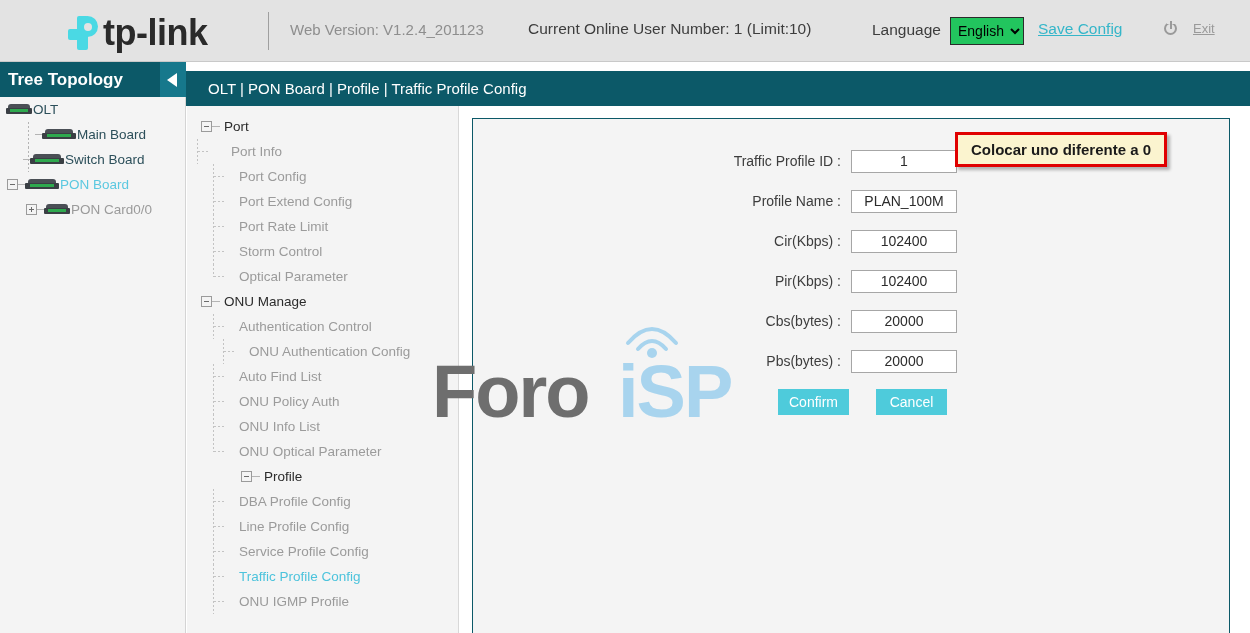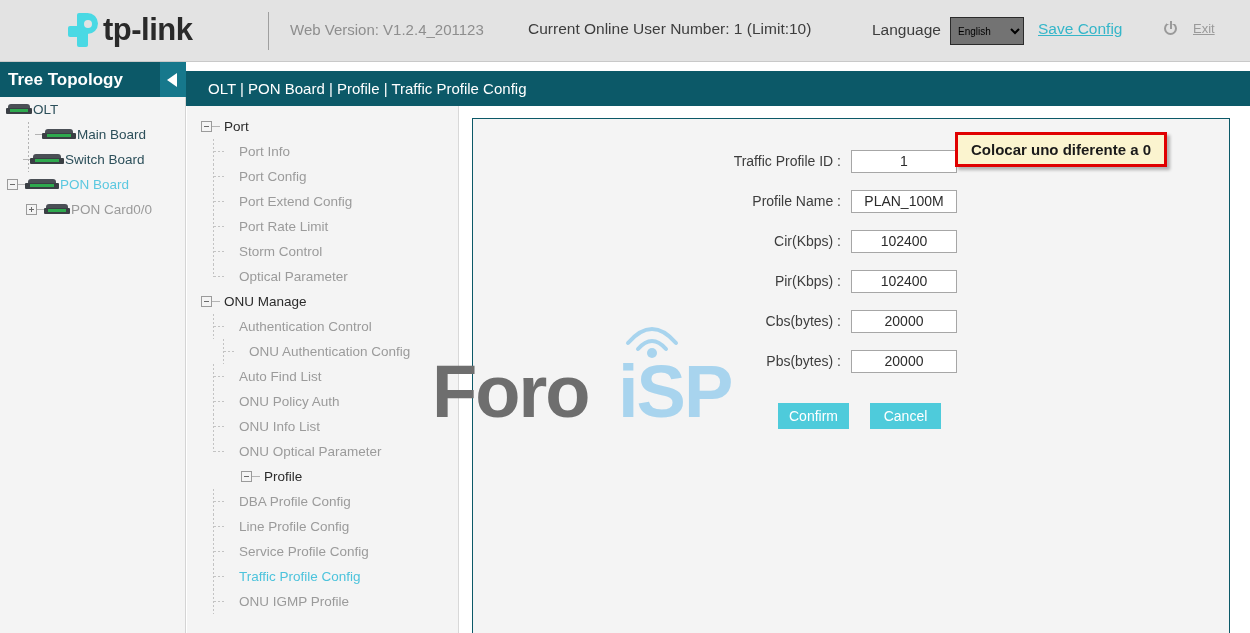--- a/index.html
+++ b/index.html
@@ -35,21 +35,21 @@
   .tp-mark .tp-hole {
     position: absolute; left: 16px; top: 7px;
     width: 8px; height: 8px; border-radius: 50%;
     background: #e3e3e3;
   }
   .tp-mark .tp-foot {
     position: absolute; left: 0px; top: 13px;
     width: 13px; height: 11px; background: #4ad9e4; border-radius: 2px;
   }
   #brand-text {
-    font-size: 31px; font-weight: bold; color: #2a2a2a; letter-spacing: -0.5px;
+    font-size: 36px; font-weight: bold; color: #2a2a2a; letter-spacing: -0.5px;
   }
   #header-divider {
     position: absolute; left: 268px; top: 12px;
     width: 1px; height: 38px; background: #9f9f9f;
   }
   #web-version {
     position: absolute; left: 290px; top: 21px;
     font-size: 15px; color: #8e8e8e;
   }
   #online-users {
@@ -57,22 +57,22 @@
     font-size: 15.5px; color: #3d3d3d;
   }
   #language-label {
     position: absolute; left: 872px; top: 21px;
     font-size: 15.5px; color: #3d3d3d;
   }
   #language-select {
     position: absolute; left: 950px; top: 17px;
     width: 74px; height: 28px;
     font-family: "Liberation Sans", sans-serif;
-    font-size: 10px; color: #000;
-    background: #737373;
+    font-size: 14px; color: #000;
+    background: #22c55e;
     border: 1px solid #2b2b2b;
     padding-left: 3px;
   }
   #save-config {
     position: absolute; left: 1038px; top: 20px;
     font-size: 15.5px; color: #35b6c9;
     text-decoration: underline; cursor: pointer;
   }
   #exit-group {
     position: absolute; left: 1164px; top: 21px;
@@ -280,22 +280,22 @@
   .form-input {
     width: 106px; height: 23px;
     border: 1px solid #a6a6a6;
     background: #ffffff;
     font-family: "Liberation Sans", sans-serif;
     font-size: 14px; color: #2b2b2b;
     text-align: center;
     padding: 0 2px;
   }
   #button-row {
-    position: absolute; left: 0; top: 284px;
-    display: flex; gap: 21px; padding-left: 305px;
+    position: absolute; left: 0; top: 270px;
+    display: flex; gap: 27px; padding-left: 305px;
   }
   .btn {
     width: 71px; height: 26px;
     background: #4ecbdb;
     border: none;
     color: #ffffff;
     font-family: "Liberation Sans", sans-serif;
     font-size: 14px;
     cursor: pointer;
   }
@@ -417,21 +417,21 @@
 
 <div id="nav-col">
   <div style="height:8px;"></div>
 
   <div class="nav-group-row" style="padding-left:14px;">
     <span class="expander"></span>
     <span class="group-conn"></span>
     <span>Port</span>
   </div>
   <div>
-    <div class="nav-leaf-row" style="padding-left:26px;">
+    <div class="nav-leaf-row" style="padding-left:10px;gap:8px;">
       <span class="leaf-connector">
           <span class="vert"></span>
           <span class="horiz"></span>
         </span>
       <span class="lbl">Port Info</span>
     </div>
     <div class="nav-leaf-row" style="padding-left:26px;">
       <span class="leaf-connector">
           <span class="vert"></span>
           <span class="horiz"></span>

